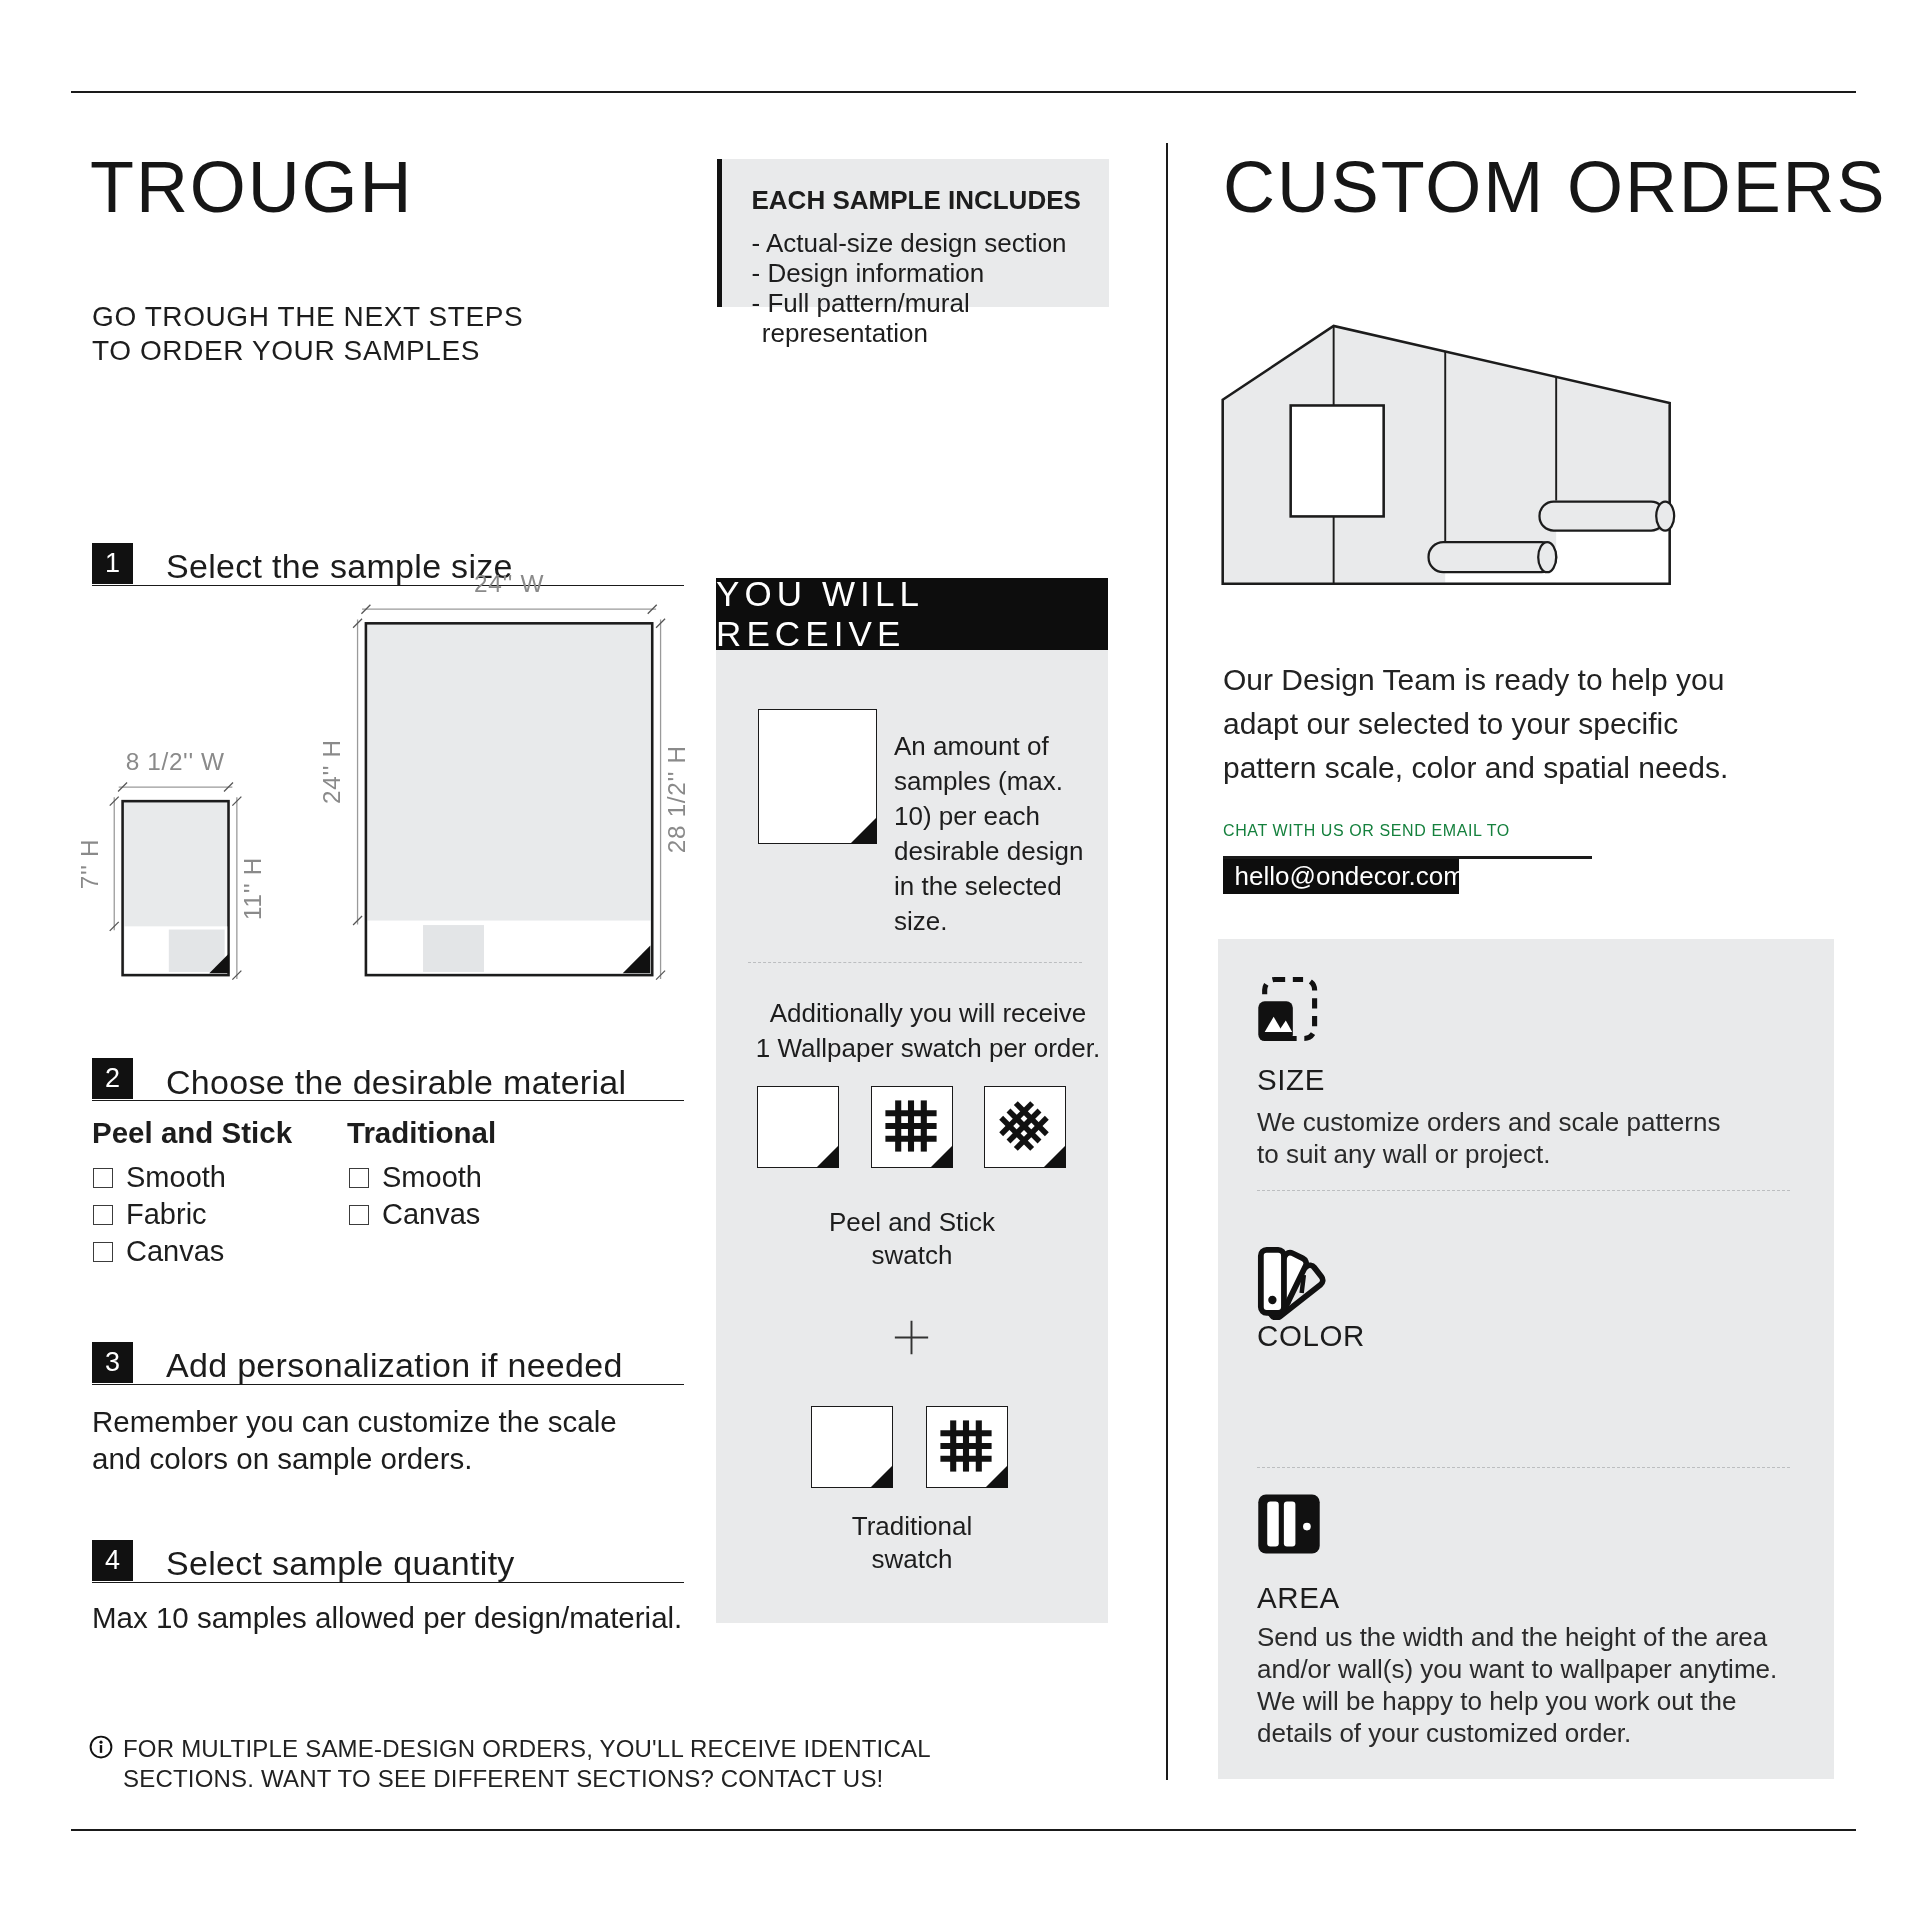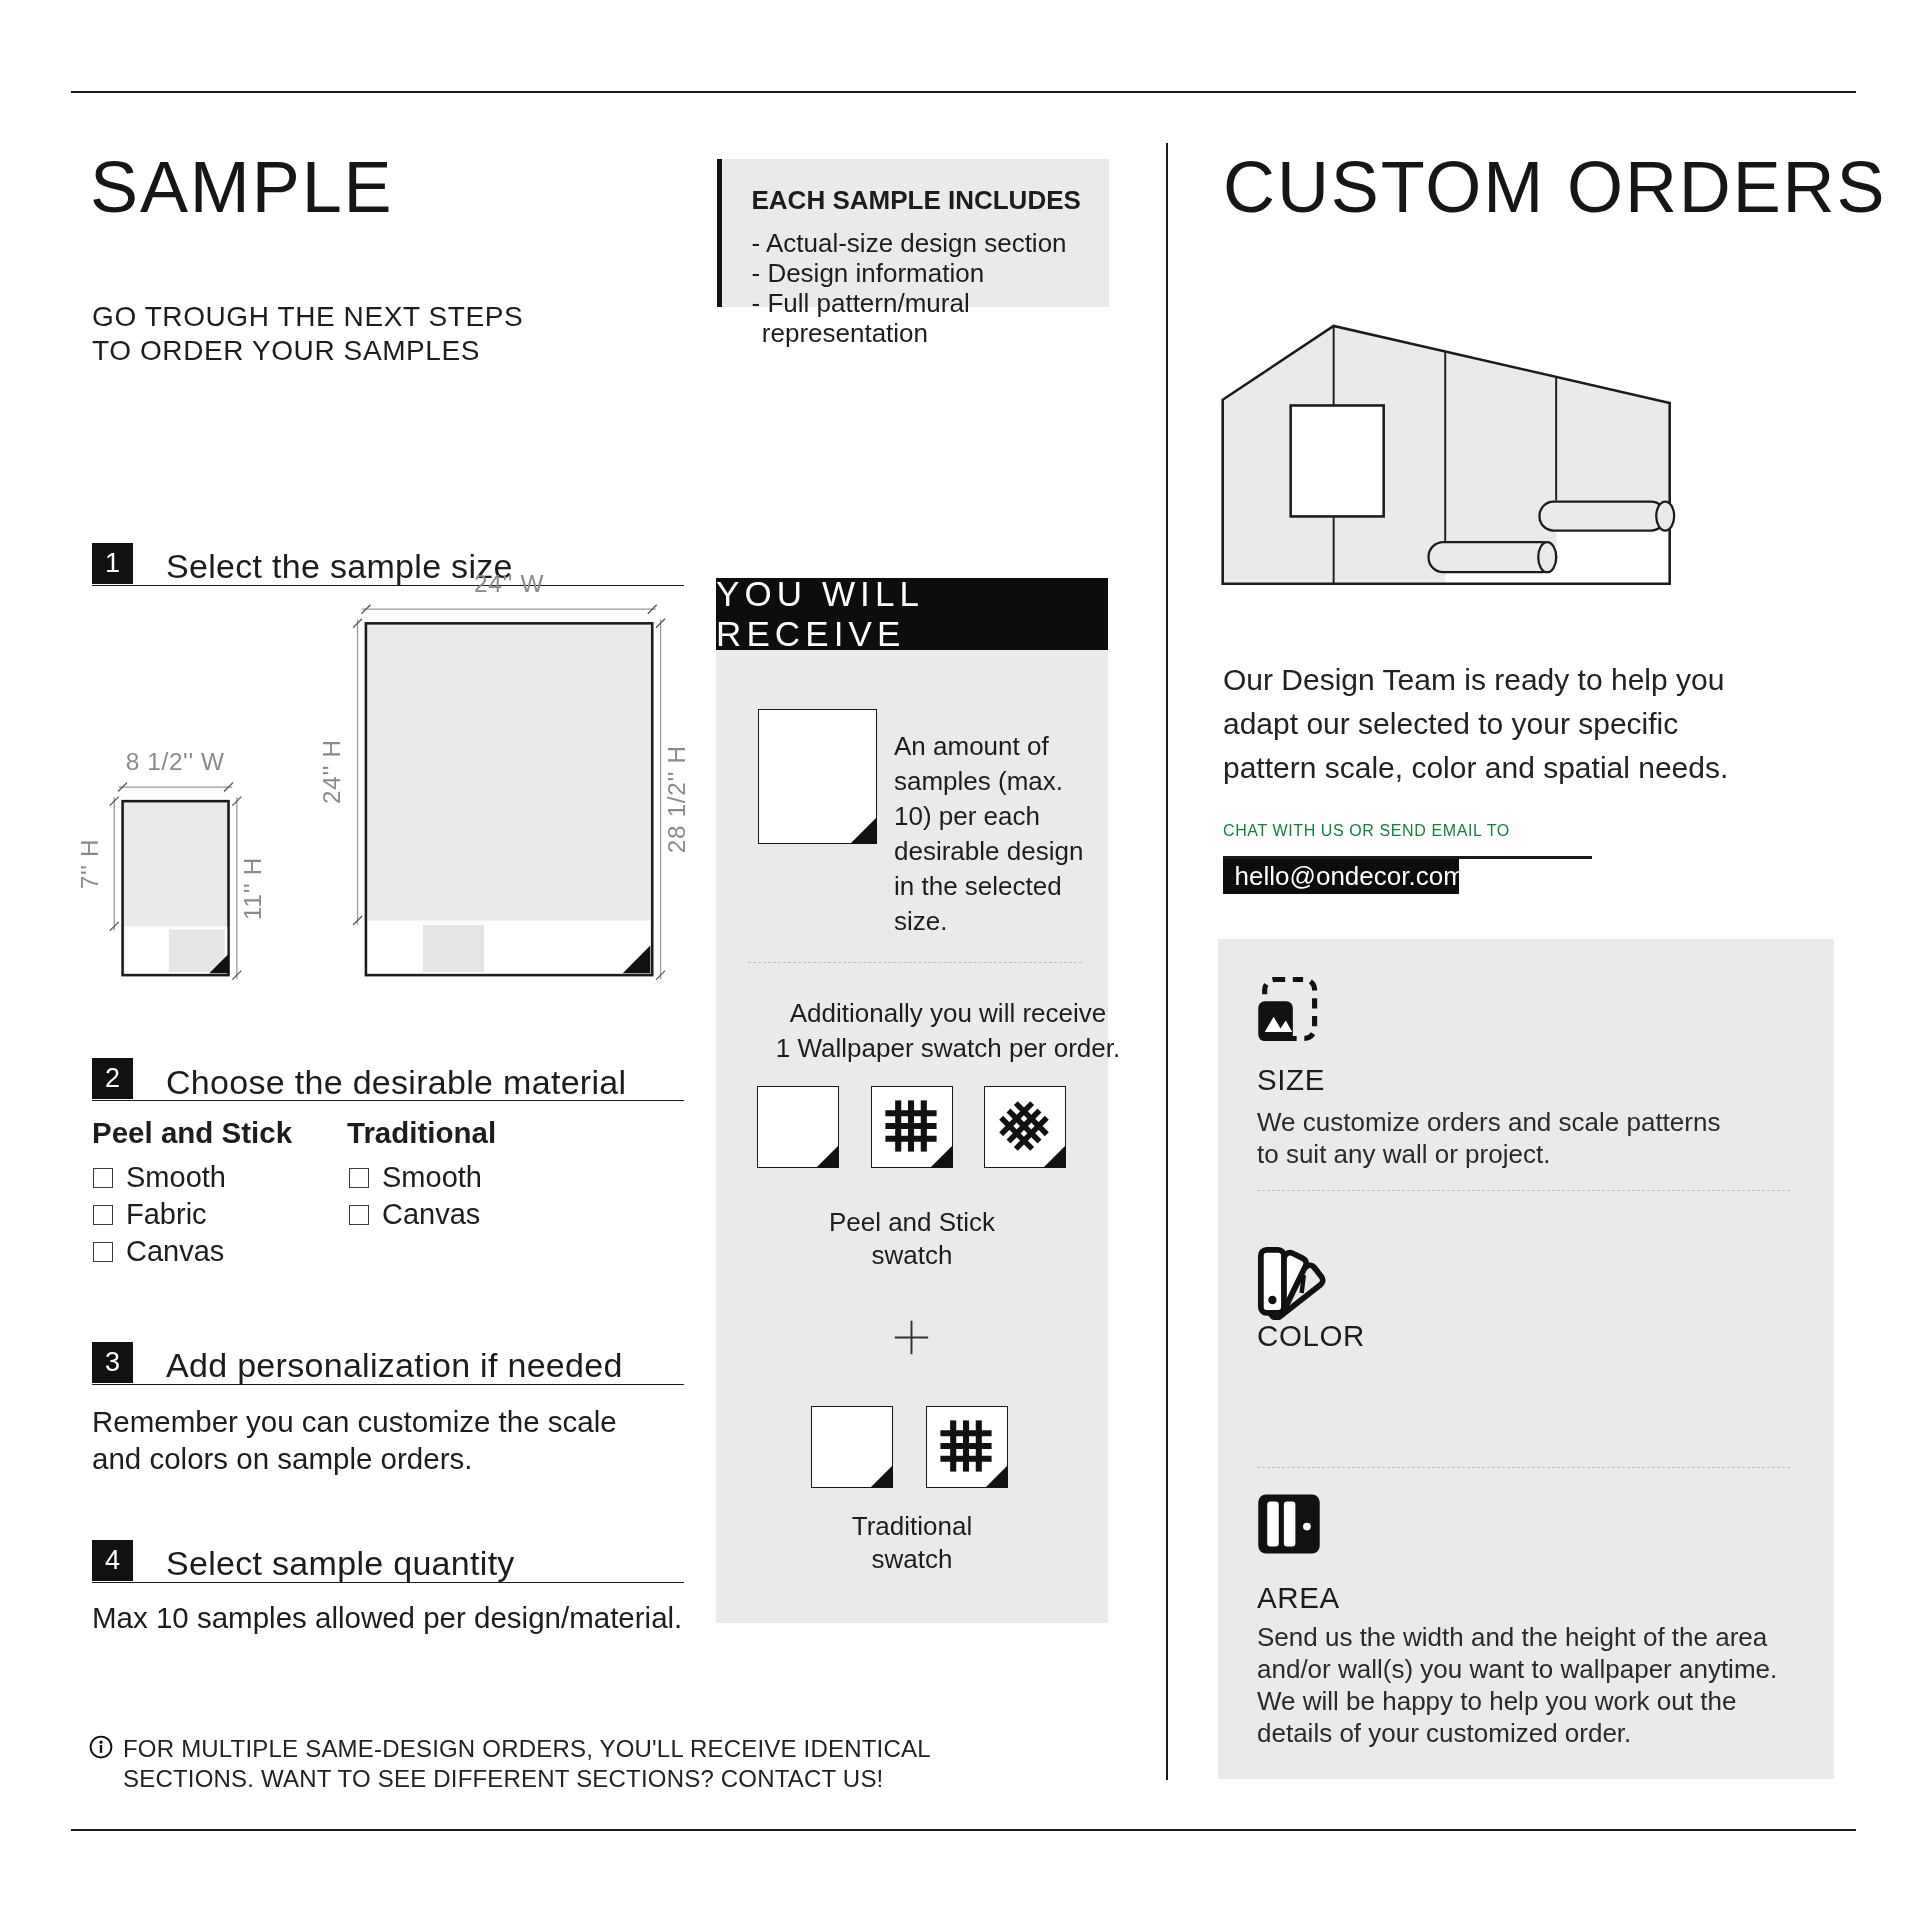--- a/index.html
+++ b/index.html
@@ -47,21 +47,21 @@
 </style>
 </head>
 <body>
 
 <div id="canvas">
 
   <div class="abs rule" style="left:71px;top:91px;width:1785px;height:1.9px;"></div>
   <div class="abs rule" style="left:71px;top:1829px;width:1785px;height:1.9px;"></div>
   <div class="abs rule" style="left:1166px;top:143px;width:1.9px;height:1637px;"></div>
 
-  <div class="abs big-title" style="left:90px;top:146px;">SAMPLE</div>
+  <div class="abs big-title" style="left:90px;top:146px;">TROUGH</div>
   <div class="abs subtitle pre" style="left:92px;top:300px;">GO TROUGH THE NEXT STEPS
 TO ORDER YOUR SAMPLES</div>
 
   <div class="abs includes-box" style="left:717px;top:159px;width:392px;height:148px;">
     <div class="includes-title">EACH SAMPLE INCLUDES</div>
     <div class="includes-item">- Actual-size design section</div>
     <div class="includes-item">- Design information</div>
     <div class="includes-item">- Full pattern/mural</div>
     <div class="includes-item includes-indent">representation</div>
   </div>
@@ -159,21 +159,21 @@
   <div class="abs banner" style="left:716px;top:578px;width:392px;height:72px;">
     <span>YOU WILL RECEIVE</span>
   </div>
   <div class="abs panel" style="left:716px;top:650px;width:392px;height:973px;"></div>
 
   <div class="sheet fold fold-big" style="left:758px;top:709px;width:119px;height:135px;"></div>
   <div class="abs receive-body" style="left:894px;top:729px;width:205px;">An amount of samples (max. 10) per each desirable design in the selected size.</div>
 
   <div class="abs dashed" style="left:748px;top:962px;width:334px;"></div>
 
-  <div class="abs center-text mid-label pre" style="left:716px;top:996px;width:464px;font-size:26px;line-height:35px;">Additionally you will receive
+  <div class="abs center-text mid-label pre" style="left:696px;top:996px;width:464px;font-size:26px;line-height:35px;">Additionally you will receive
 1 Wallpaper swatch per order.</div>
 
   <div class="swatch fold" style="left:757px;top:1086px;"></div>
   <div class="swatch fold" style="left:871px;top:1086px;">
     <svg width="78" height="78" viewBox="0 0 128 128">
       <g stroke="#111" stroke-width="10">
         <line x1="43" y1="22" x2="43" y2="106"></line>
           <line x1="64" y1="22" x2="64" y2="106"></line>
           <line x1="85" y1="22" x2="85" y2="106"></line>
         <line x1="22" y1="43" x2="106" y2="43"></line>

